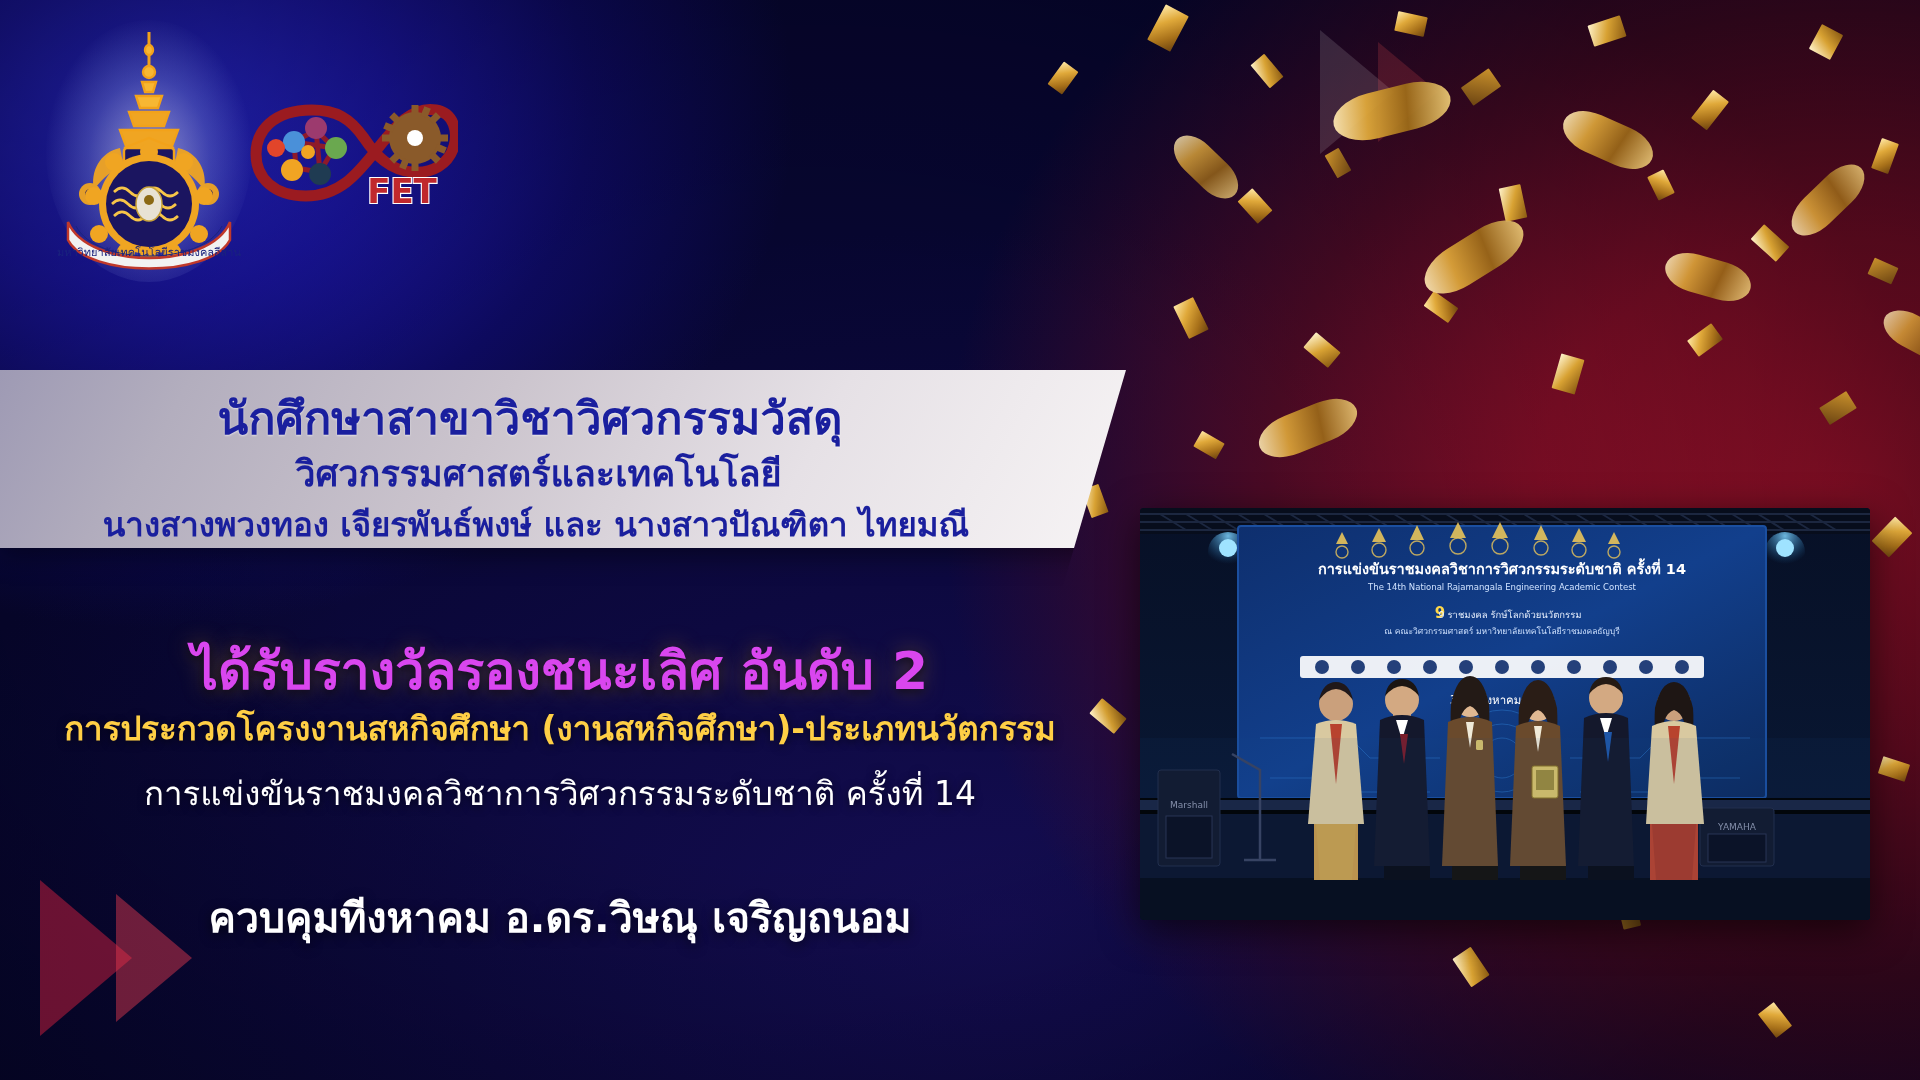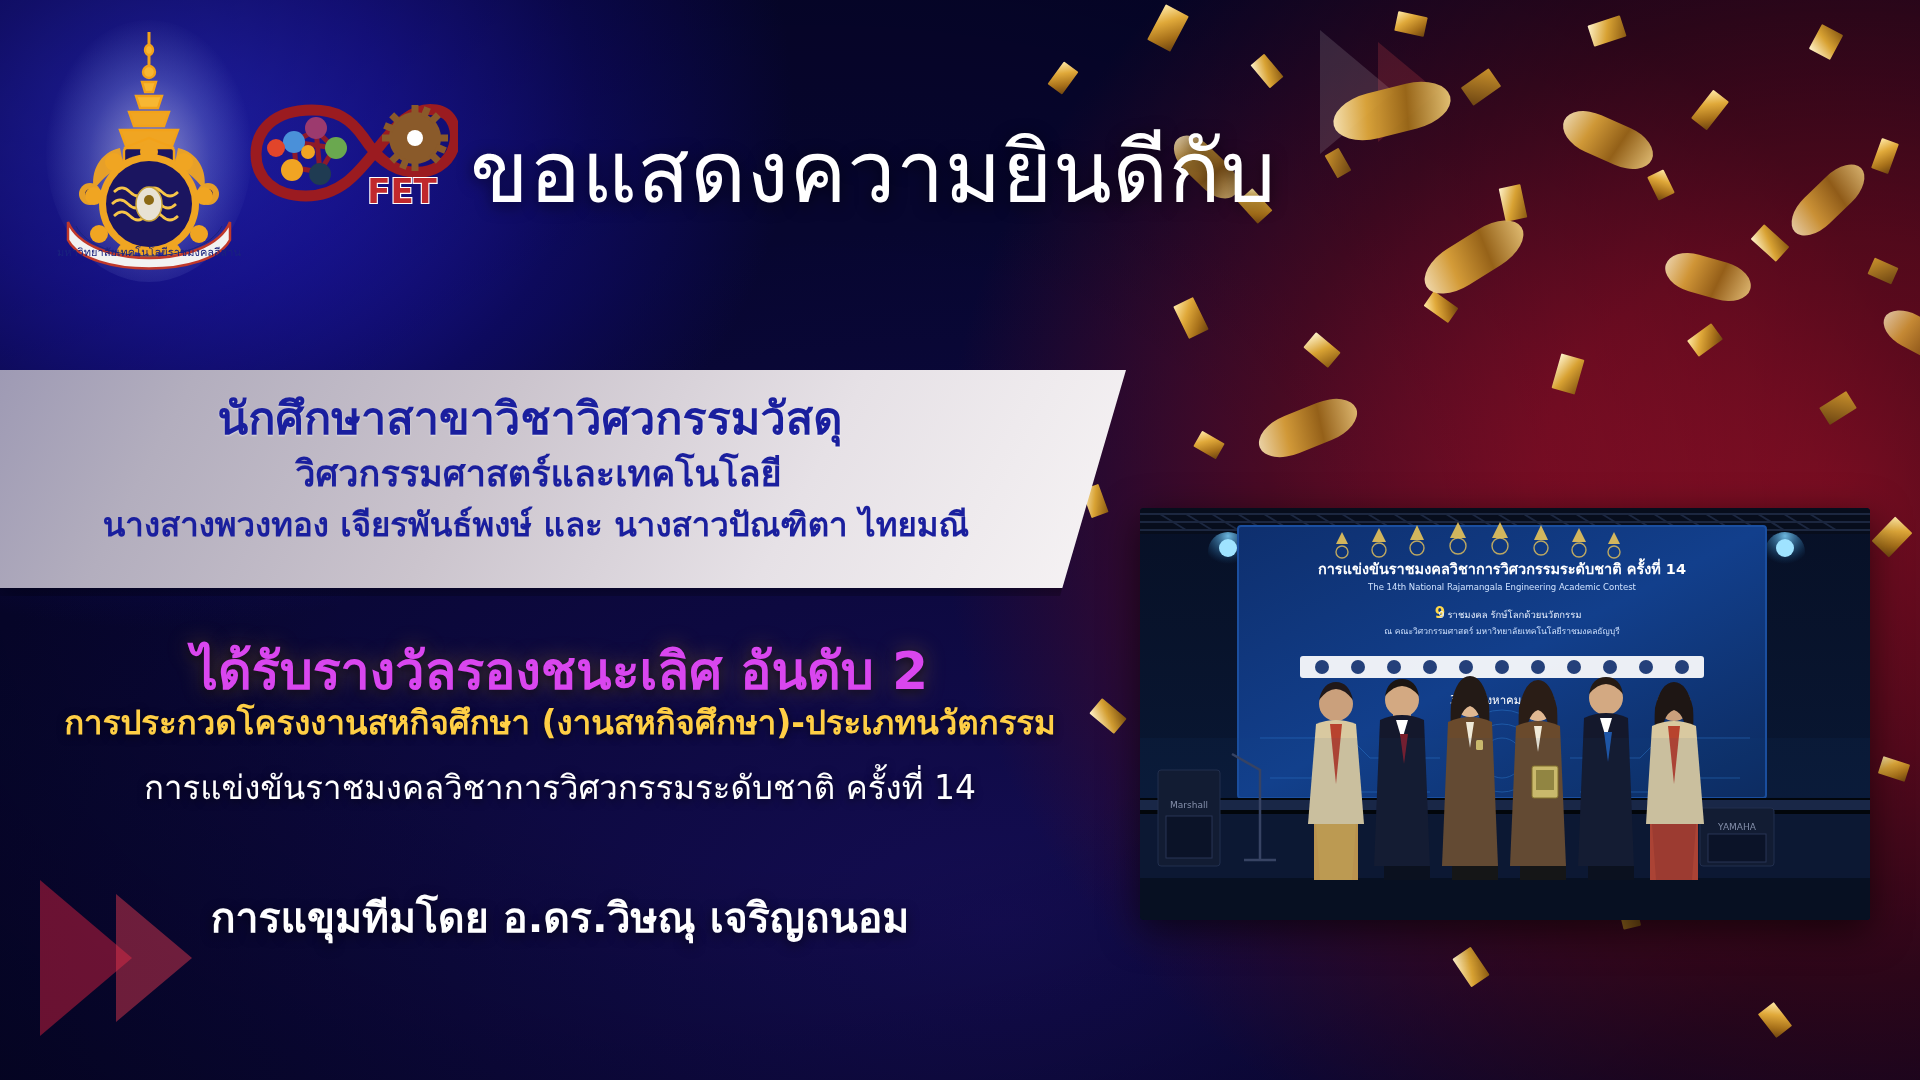--- a/index.html
+++ b/index.html
@@ -59,38 +59,38 @@
     line-height:1.1;
   }
   #hdr-line2 {
     font-size:86px; color:#ffffff; font-weight:400; letter-spacing:.5px;
     text-shadow:0 3px 16px rgba(0,0,0,.6);
     line-height:1.18; margin-top:2px;
   }
 
   
   #panel {
-    position:absolute; left:0; top:370px; width:1126px; height:218px;
+    position:absolute; left:0; top:370px; width:1126px; height:178px;
     background:linear-gradient(118deg, #9e9ab4 0%, #b3aebe 16%, #cbc4cd 42%, #e6e1e6 70%, #f7f4f5 100%);
     clip-path: polygon(0 0, 1126px 0, 1060px 226px, 0 226px);
     box-shadow:0 6px 26px rgba(0,0,0,.45);
   }
   #panel-inner { position:absolute; left:0; top:0; width:1060px; text-align:center; padding-top:22px; }
   .p-l1 { font-size:45px; font-weight:bold; color:#1a1f9e; line-height:1.22; text-shadow:0 1px 2px rgba(255,255,255,.6); }
   .p-l2 { font-size:36px; font-weight:bold; color:#1a1f9e; line-height:1.3; margin-top:4px;padding-left:17px; }
   .p-l3 { font-size:33px; font-weight:bold; color:#1a1f9e; line-height:1.3; margin-top:6px;padding-left:12px; }
 
   
   #award { position:absolute; left:0; top:640px; width:1120px; text-align:center; }
   .a-l1 {
     font-size:52px; font-weight:bold; color:#d946ef; line-height:1.2;
     text-shadow:0 3px 10px rgba(0,0,0,.6), 0 0 22px rgba(255,190,50,.35);
   }
   .a-l2 {
-    font-size:33px; font-weight:bold; color:#ffcf45; line-height:1.3; 
+    font-size:33px; font-weight:bold; color:#ffcf45; line-height:1.3; margin-top:6px;
     text-shadow:0 2px 8px rgba(0,0,0,.6);
   }
   .a-l3 {
     font-size:33px; font-weight:400; color:#ffffff; line-height:1.3; margin-top:22px;
     text-shadow:0 2px 8px rgba(0,0,0,.6);
   }
   #advisor {
     position:absolute; left:0; top:885px; width:1120px; text-align:center;
     font-size:41px; font-weight:bold; color:#ffffff;
     text-shadow:0 3px 12px rgba(0,0,0,.6);
@@ -261,37 +261,36 @@
           </g>
           <circle cx="0" cy="0" r="8" fill="#ffffff"></circle>
         </g>
 
         <text x="152" y="127" font-size="34" font-weight="bold" fill="#c0282d" text-anchor="middle" stroke="#ffffff" stroke-width="2.2" paint-order="stroke" font-family="'DejaVu Sans','Liberation Sans',sans-serif">FET</text>
       </svg>
     </div>
   </div>
 
   <div id="header">
-    <div id="hdr-line2">ขอแสดงความยินดีกับ</div>
   </div>
 
   <div id="panel">
     <div id="panel-inner">
       <div class="p-l1">นักศึกษาสาขาวิชาวิศวกรรมวัสดุ</div>
       <div class="p-l2">วิศวกรรมศาสตร์และเทคโนโลยี</div>
       <div class="p-l3">นางสางพวงทอง เจียรพันธ์พงษ์ และ นางสาวปัณฑิตา ไทยมณี</div>
     </div>
   </div>
 
   <div id="award">
     <div class="a-l1">ได้รับรางวัลรองชนะเลิศ อันดับ 2</div>
     <div class="a-l2">การประกวดโครงงานสหกิจศึกษา (งานสหกิจศึกษา)-ประเภทนวัตกรรม</div>
     <div class="a-l3">การแข่งขันราชมงคลวิชาการวิศวกรรมระดับชาติ ครั้งที่ 14</div>
   </div>
-  <div id="advisor">การแขุมทีมโดย อ.ดร.วิษณุ  เจริญถนอม</div>
+  <div id="advisor">ควบคุมทีงหาคม อ.ดร.วิษณุ  เจริญถนอม</div>
 
   <div id="photo">
     <svg viewBox="0 0 730 412" width="730" height="412">
       <defs>
         <linearGradient id="pbg" x1="0" y1="0" x2="0" y2="1">
           <stop offset="0" stop-color="#071026"></stop>
             <stop offset="1" stop-color="#0a1a38"></stop>
         </linearGradient>
         <linearGradient id="bnr" x1="0" y1="0" x2="1" y2="1">
           <stop offset="0" stop-color="#0e2f6e"></stop>

